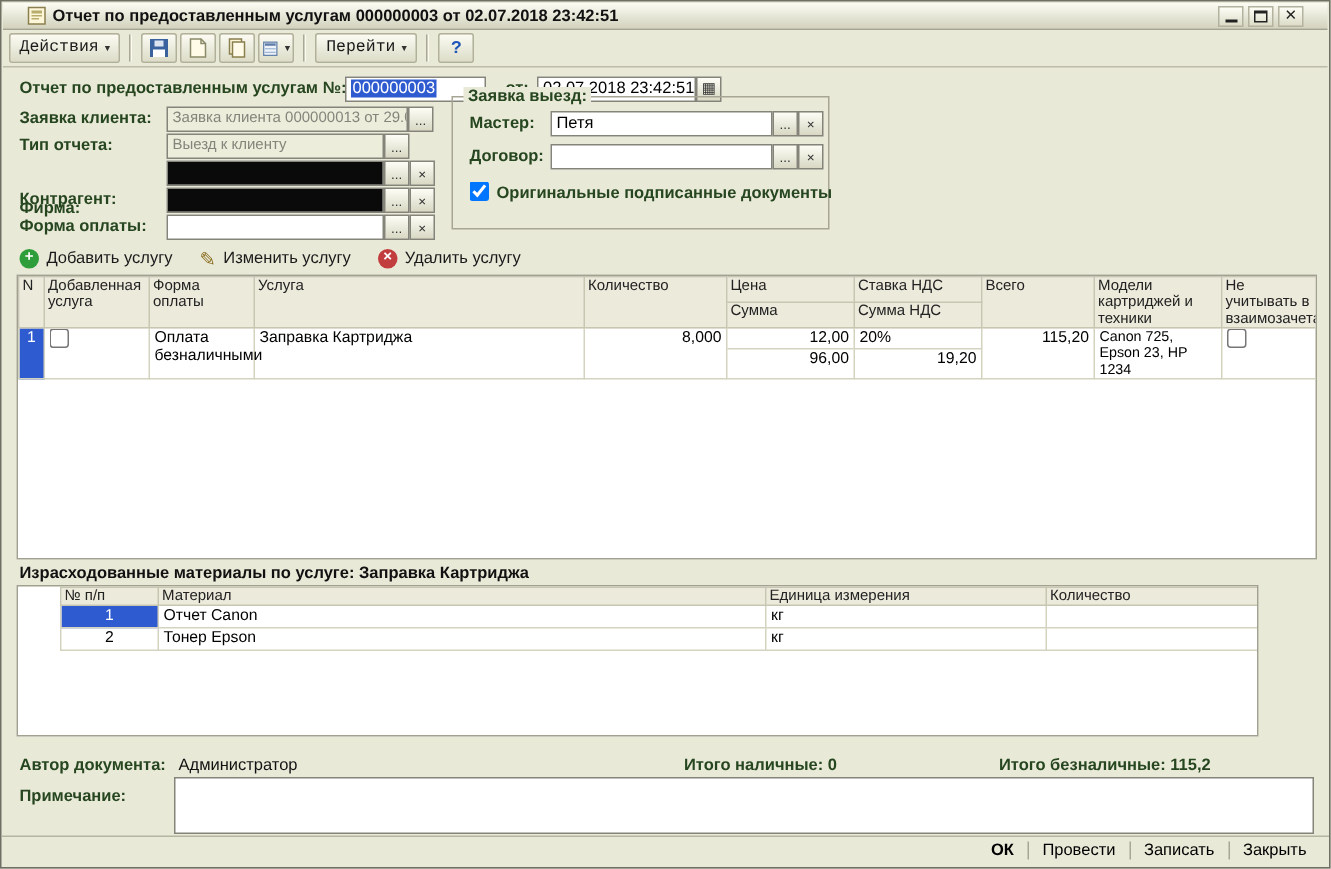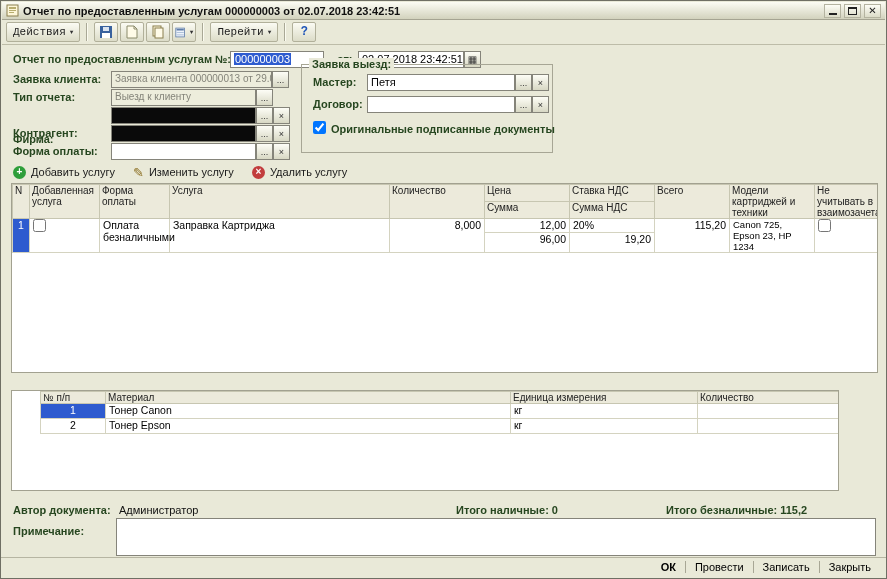--- a/index.html
+++ b/index.html
@@ -5,21 +5,21 @@
   * { margin:0; padding:0; box-sizing:border-box; }
   html,body { width:887px; height:579px; }
   body { font-family:"Liberation Sans","DejaVu Sans",sans-serif; background:#8f9c9c; }
 
   .win { position:relative; width:887px; height:579px; background:#e9e9d8;
          border:1px solid #6f6f64; overflow:hidden; }
 
   
   .titlebar { position:absolute; left:1px; top:1px; right:1px; height:18px;
     background:linear-gradient(#fcfcf4,#d2d2bd); border-bottom:1px solid #a5a492;
-    display:flex; align-items:center; padding:0 4px; gap:4px; }
+    display:flex; align-items:center; padding:0 16px; gap:4px; }
   .title-ico { flex:0 0 auto; display:flex; }
   .title-text { font-size:11px; font-weight:bold; color:#111; flex:1;
     white-space:nowrap; overflow:hidden; }
   .wctl { display:flex; gap:3px; align-items:center; }
   .wbtn { width:17px; height:14px; display:flex; align-items:center; justify-content:center;
     border:1px solid #b4b3a0; background:linear-gradient(#fdfdf6,#dcdcc8); }
   .glyph-min { width:8px; height:2px; background:#222; margin-top:6px; }
   .glyph-max { width:9px; height:8px; border:1px solid #222; border-top:2px solid #222; }
   .glyph-close { font-size:10px; font-weight:bold; color:#222; line-height:10px; }
 
@@ -273,40 +273,41 @@
             <div class="half num b">19,20</div>
           </td>
           <td class="num">115,20</td>
           <td class="small">Canon 725, Epson 23, HP 1234</td>
           <td><input type="checkbox" style=""></td>
         </tr>
       </tbody>
     </table>
   </div>
 
+  <span class="sectitle">Израсходованные материалы по услуге: Заправка Картриджа</span>
   <div class="tblwrap" style="left:10px;top:389px;width:828px;height:101px;padding-left:28px;">
     <table class="mat" style="width:865px;">
       <colgroup>
         <col style="width:65px">
           <col style="width:405px">
           <col style="width:187px">
           <col style="width:208px">
       </colgroup>
       <thead>
         <tr>
           <th>№ п/п</th>
           <th>Материал</th>
           <th>Единица измерения</th>
           <th>Количество</th>
         </tr>
       </thead>
       <tbody>
         <tr class="data">
           <td class="rowhead sel">1</td>
-          <td>Тонер Canon</td>
+          <td>Отчет Canon</td>
           <td>кг</td>
           <td class="num">2,350</td>
         </tr>
         <tr class="data">
           <td class="rowhead">2</td>
           <td>Тонер Epson</td>
           <td>кг</td>
           <td class="num">1,250</td>
         </tr>
       </tbody>

